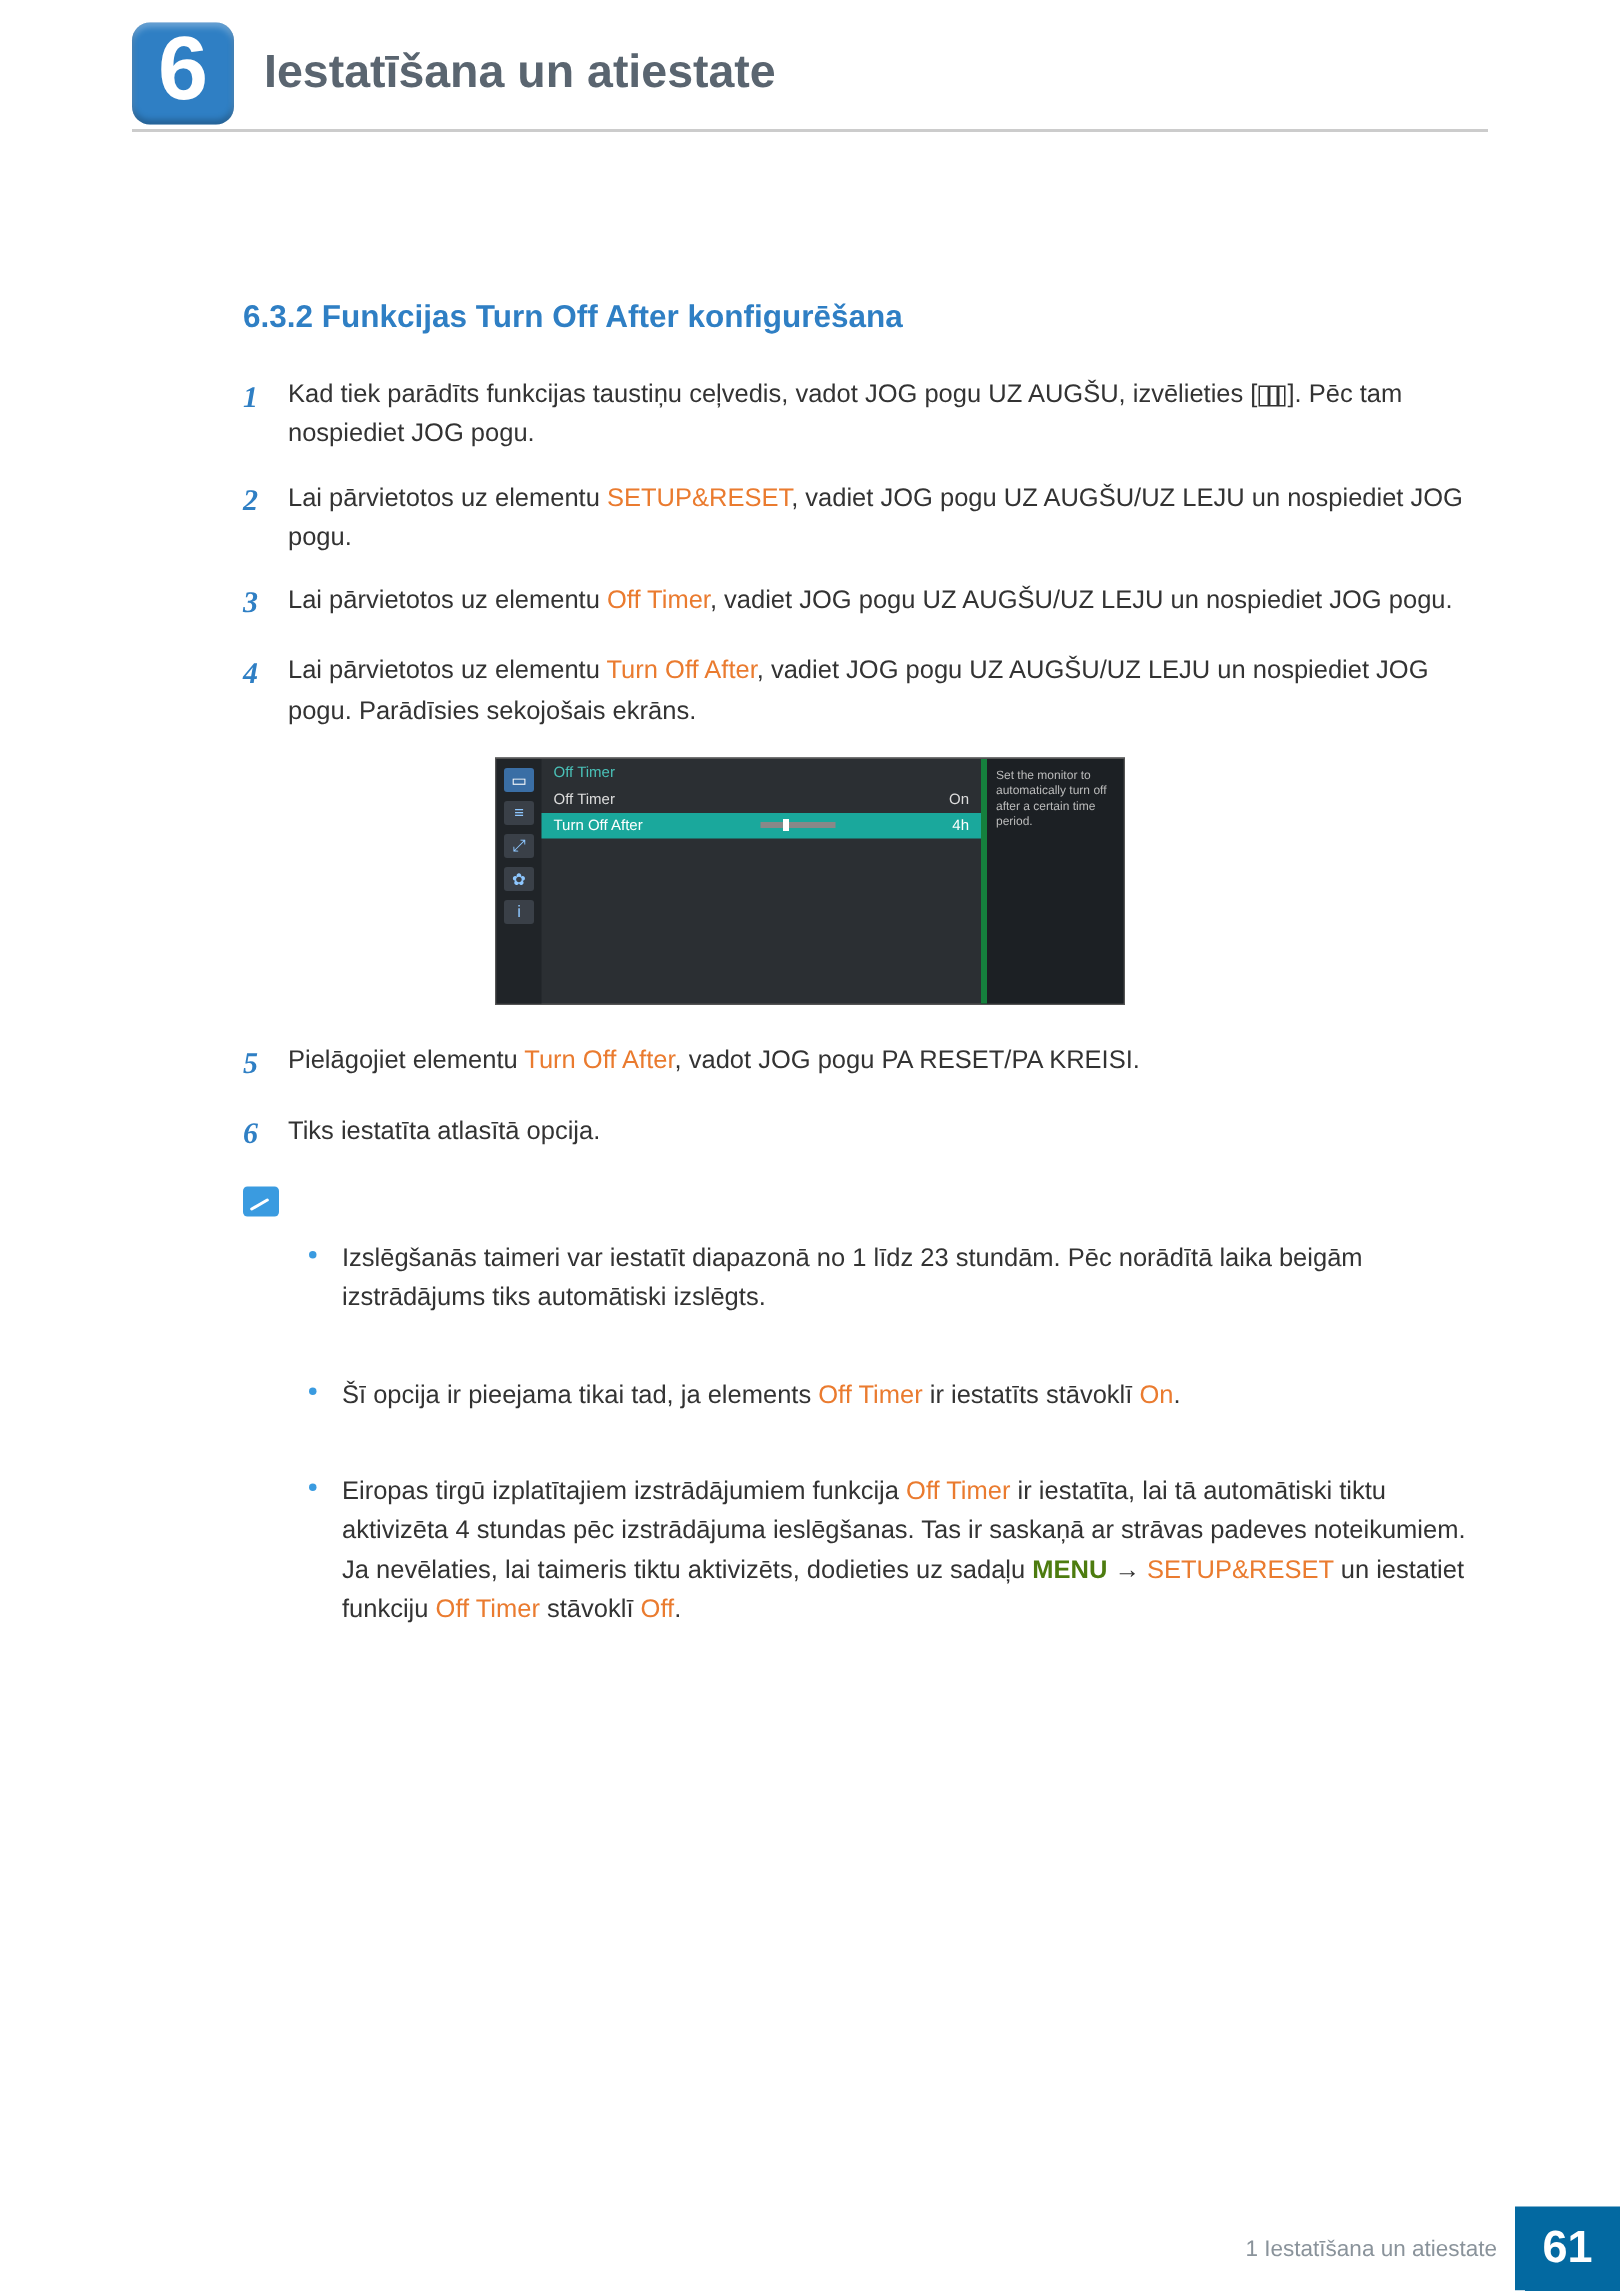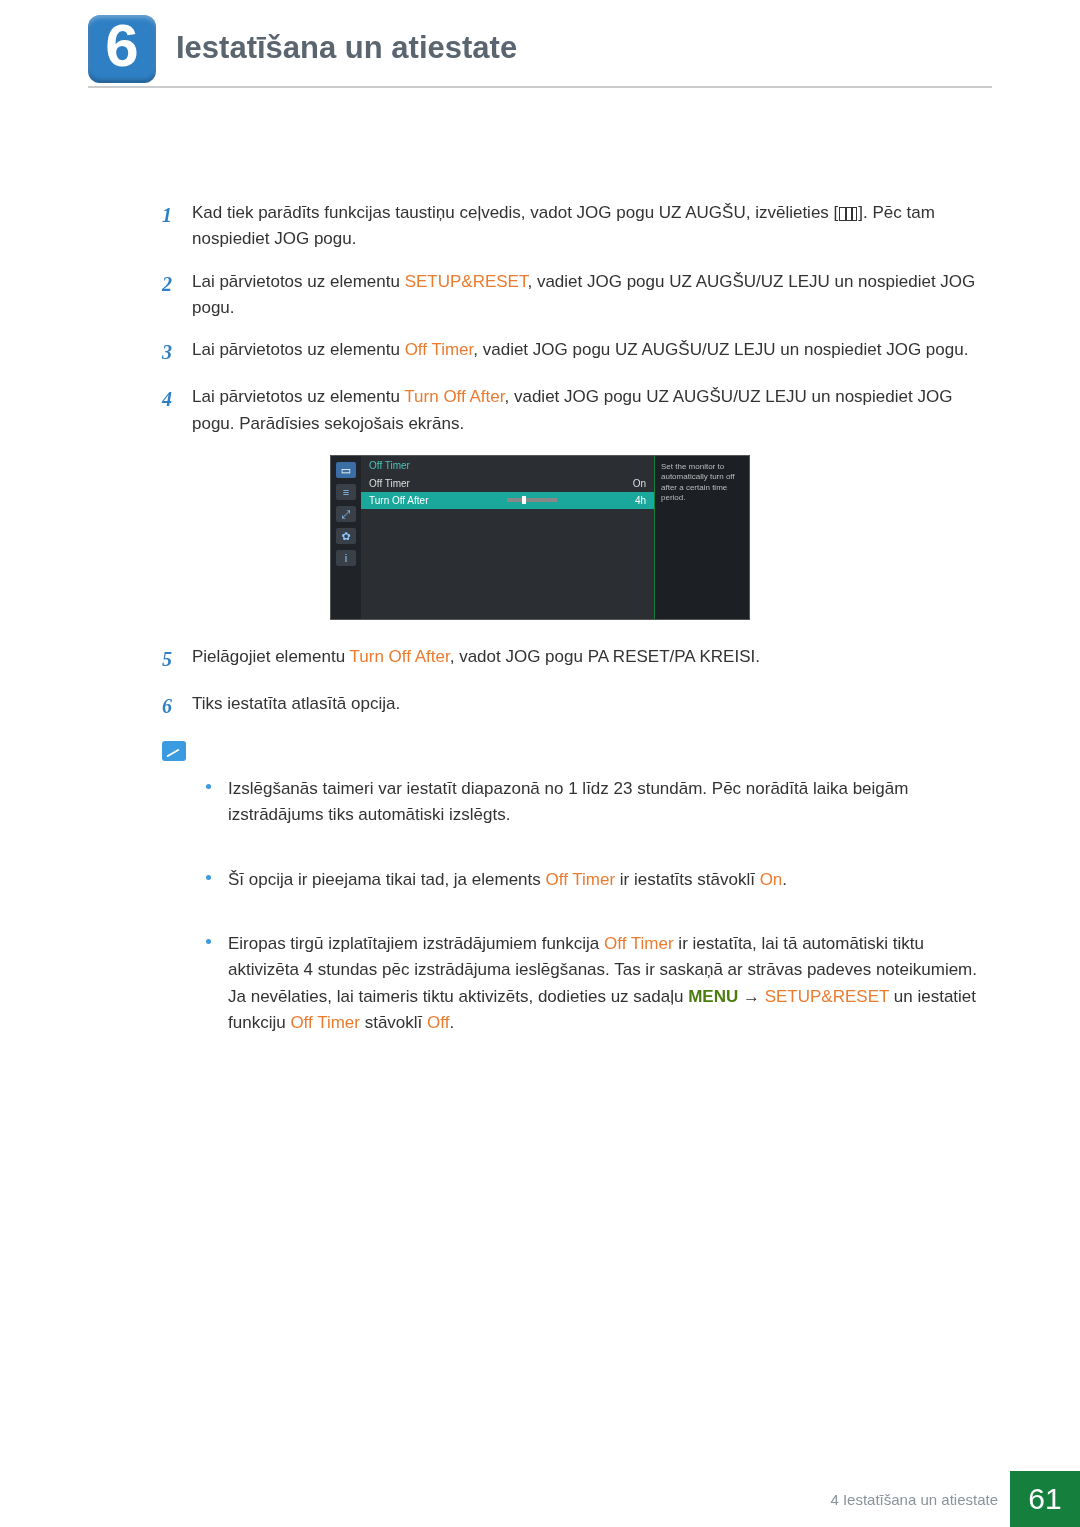--- a/index.html
+++ b/index.html
@@ -134,21 +134,21 @@
   .osd-slider { height:4px; width:50px; background:#888; position:relative; margin-top:3px; }
   .osd-slider::after { content:""; position:absolute; left:30%; top:-2px; width:4px; height:8px; background:#fff; }
   .osd-row.hl .osd-mid { flex:1; display:flex; justify-content:center; }
   .osd-hint {
     width: 95px;
     background: #1c2024;
     padding: 6px;
     font-size: 8px;
     color:#bbb;
     line-height:1.3;
-    border-left:1px solid #15803d;
+    border-left:4px solid #15803d;
   }
   .osd-body-space { height: 110px; }
 
   .note-row {
     display:flex;
     margin-left: 70px;
     margin-top: 10px;
   }
   .note-icon {
     width: 24px; height: 20px;
@@ -186,41 +186,42 @@
     right:0;
     display:flex;
     align-items:center;
   }
   .footer-text {
     color:#8a939b;
     font-size:15px;
     margin-right:12px;
   }
   .footer-page {
-    background:#15803d;
+    background:#0369a1;
     color:#fff;
     font-size:30px;
-    font-weight:normal;
+    font-weight:bold;
     width:70px;
     height:56px;
     display:flex;
     align-items:center;
     justify-content:center;
   }
 </style>
 </head>
 <body>
 
 <div class="header">
   <div class="chapter-box">6</div>
   <div class="chapter-title">Iestatīšana un atiestate</div>
   <div class="header-rule"></div>
 </div>
 
 <div class="content">
+  <div class="section-heading">6.3.2   Funkcijas Turn Off After konfigurēšana</div>
 
   <ol class="step-list">
     <li class="step">
       <span class="step-num">1</span>
       <span class="step-text">
         <span>Kad tiek parādīts funkcijas taustiņu ceļvedis, vadot JOG pogu UZ AUGŠU, izvēlieties [</span><span class="menu-icon"></span><span>]. Pēc tam nospiediet JOG pogu.</span>
       </span>
     </li>
     <li class="step">
       <span class="step-num">2</span>
@@ -291,15 +292,15 @@
         <span>Šī opcija ir pieejama tikai tad, ja elements </span><span class="bold-orange">Off Timer</span><span> ir iestatīts stāvoklī </span><span class="bold-orange">On</span><span>.</span>
       </li>
       <li>
         <span>Eiropas tirgū izplatītajiem izstrādājumiem funkcija </span><span class="bold-orange">Off Timer</span><span> ir iestatīta, lai tā automātiski tiktu aktivizēta 4 stundas pēc izstrādājuma ieslēgšanas. Tas ir saskaņā ar strāvas padeves noteikumiem. Ja nevēlaties, lai taimeris tiktu aktivizēts, dodieties uz sadaļu </span><span class="bold-dark">MENU</span><span class="arrow">  →  </span><span class="bold-orange">SETUP&amp;RESET</span><span> un iestatiet funkciju </span><span class="bold-orange">Off Timer</span><span> stāvoklī </span><span class="bold-orange">Off</span><span>.</span>
       </li>
     </ul>
   </div>
 </div>
 
 <div class="footer">
-  <span class="footer-text">4 Iestatīšana un atiestate</span>
+  <span class="footer-text">1 Iestatīšana un atiestate</span>
   <span class="footer-page">61</span>
 </div>
 
 </body></html>

